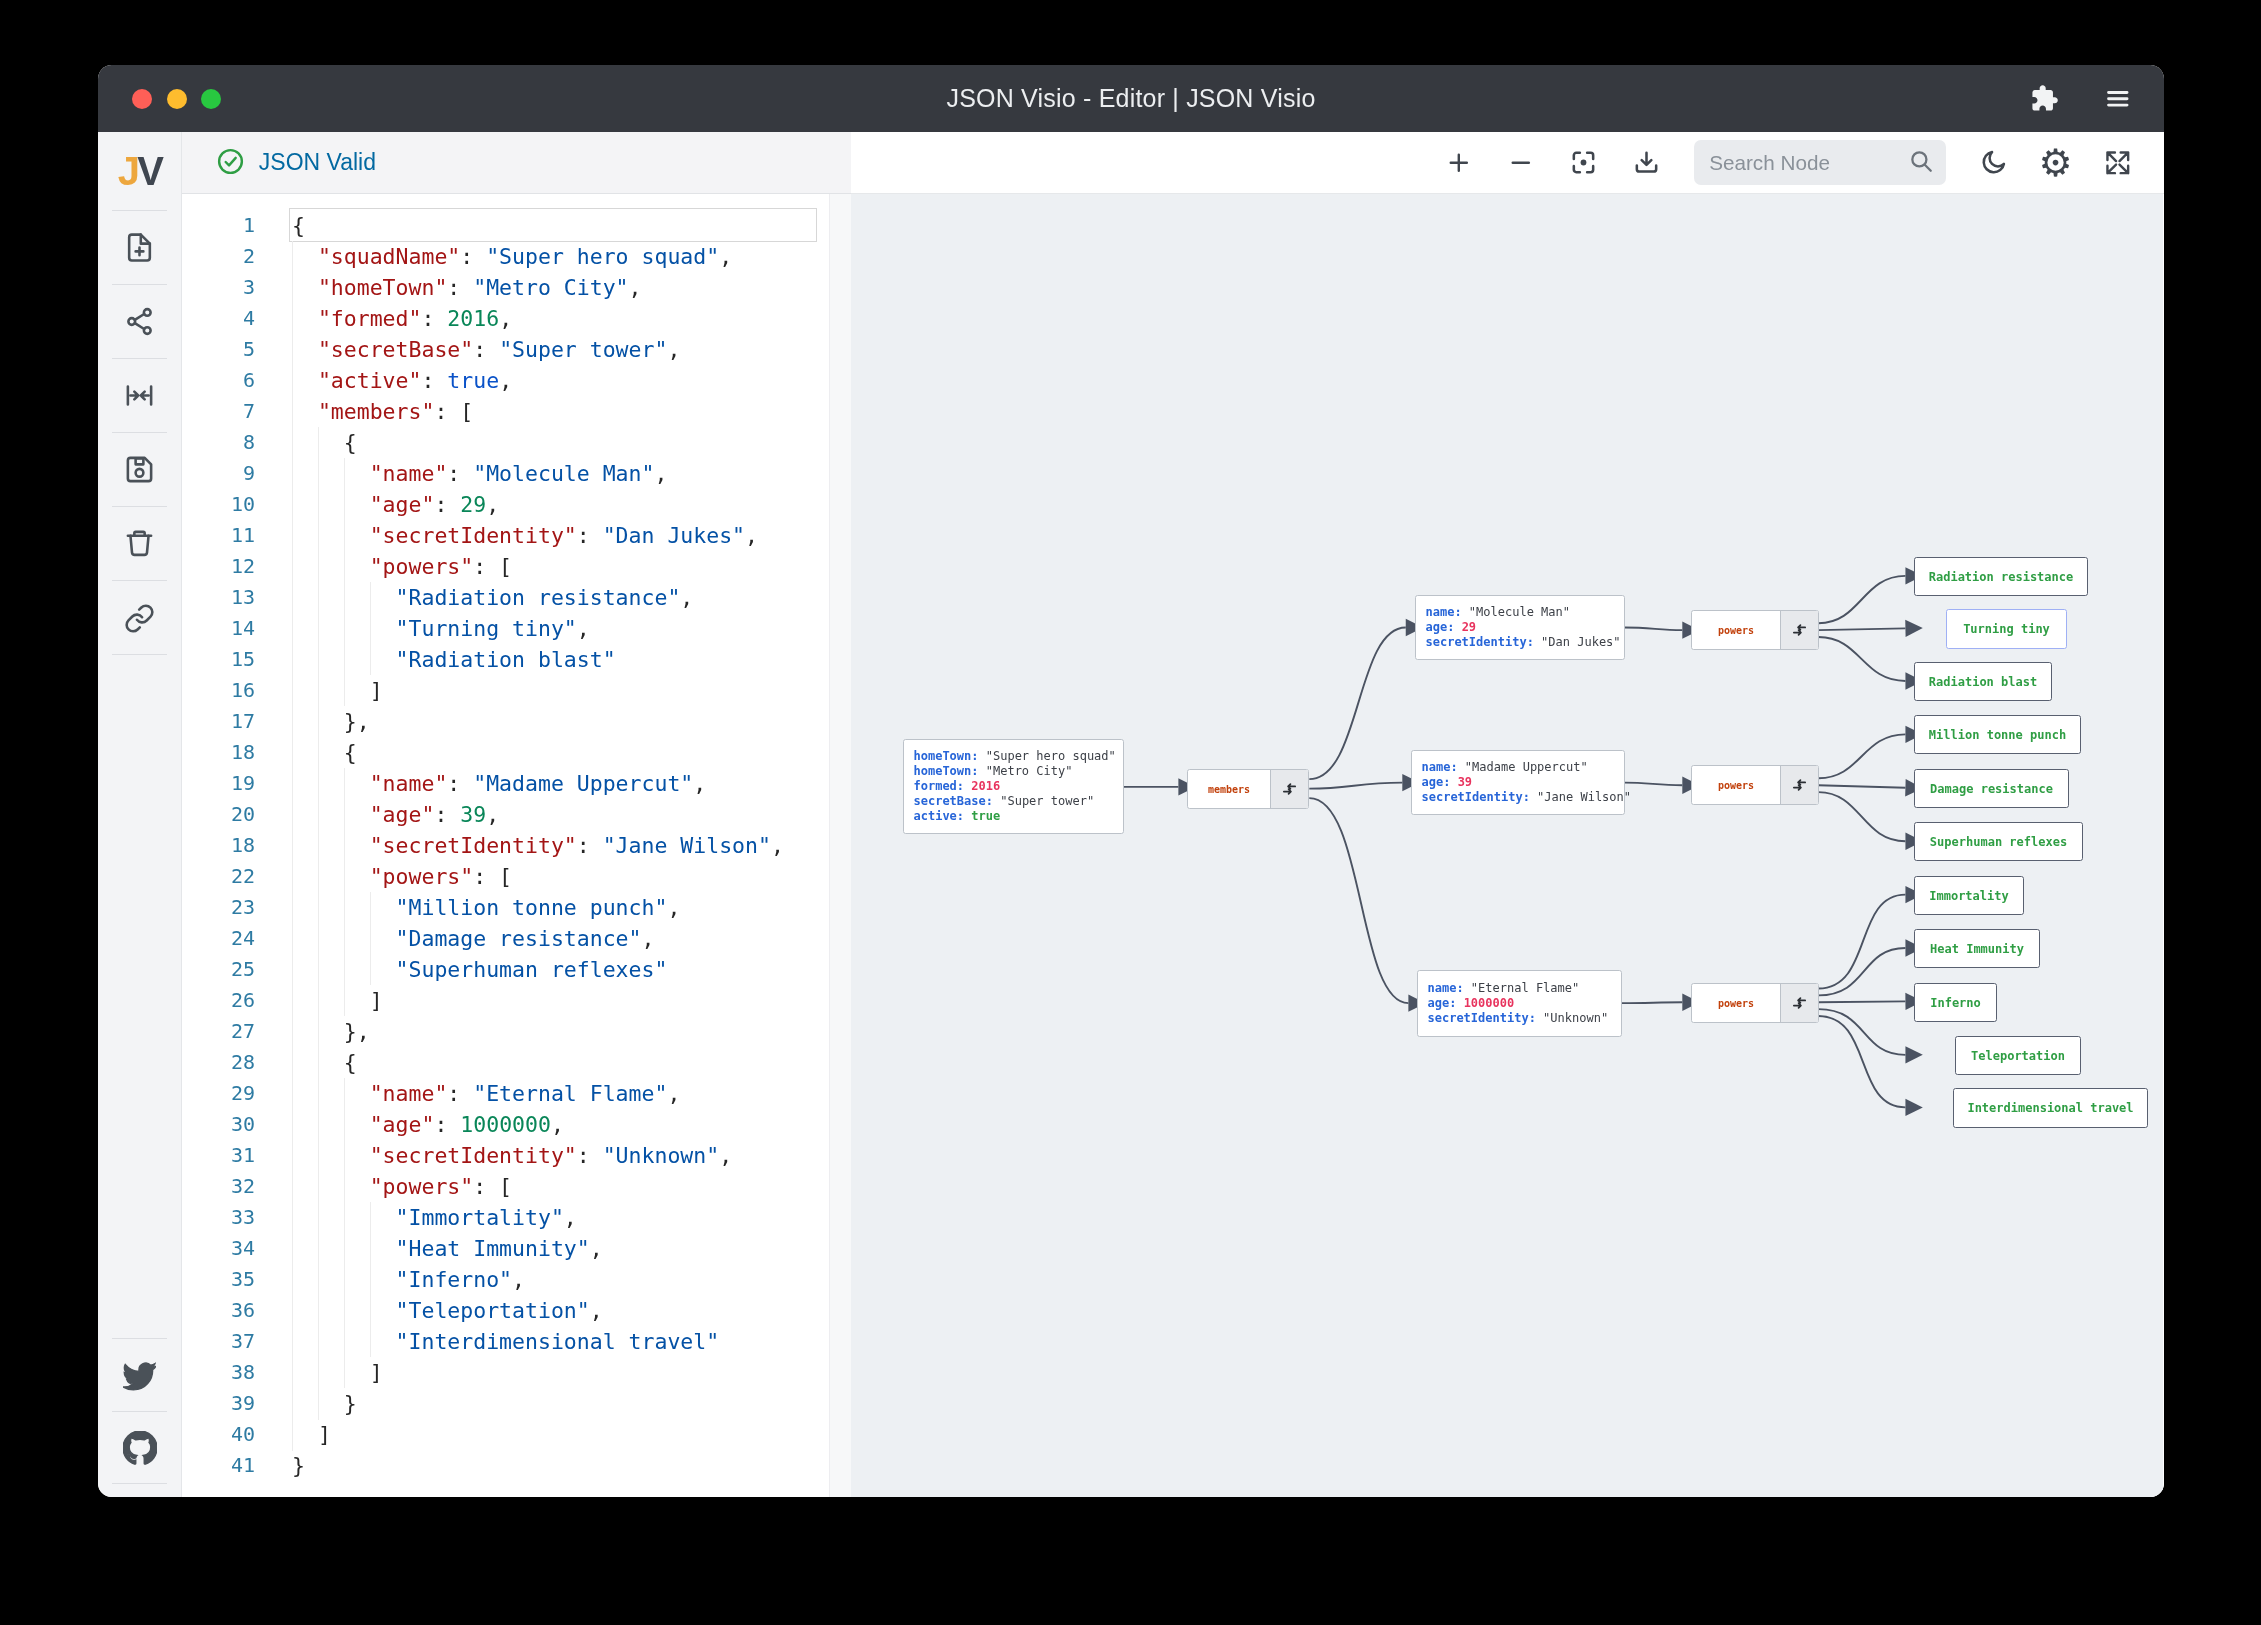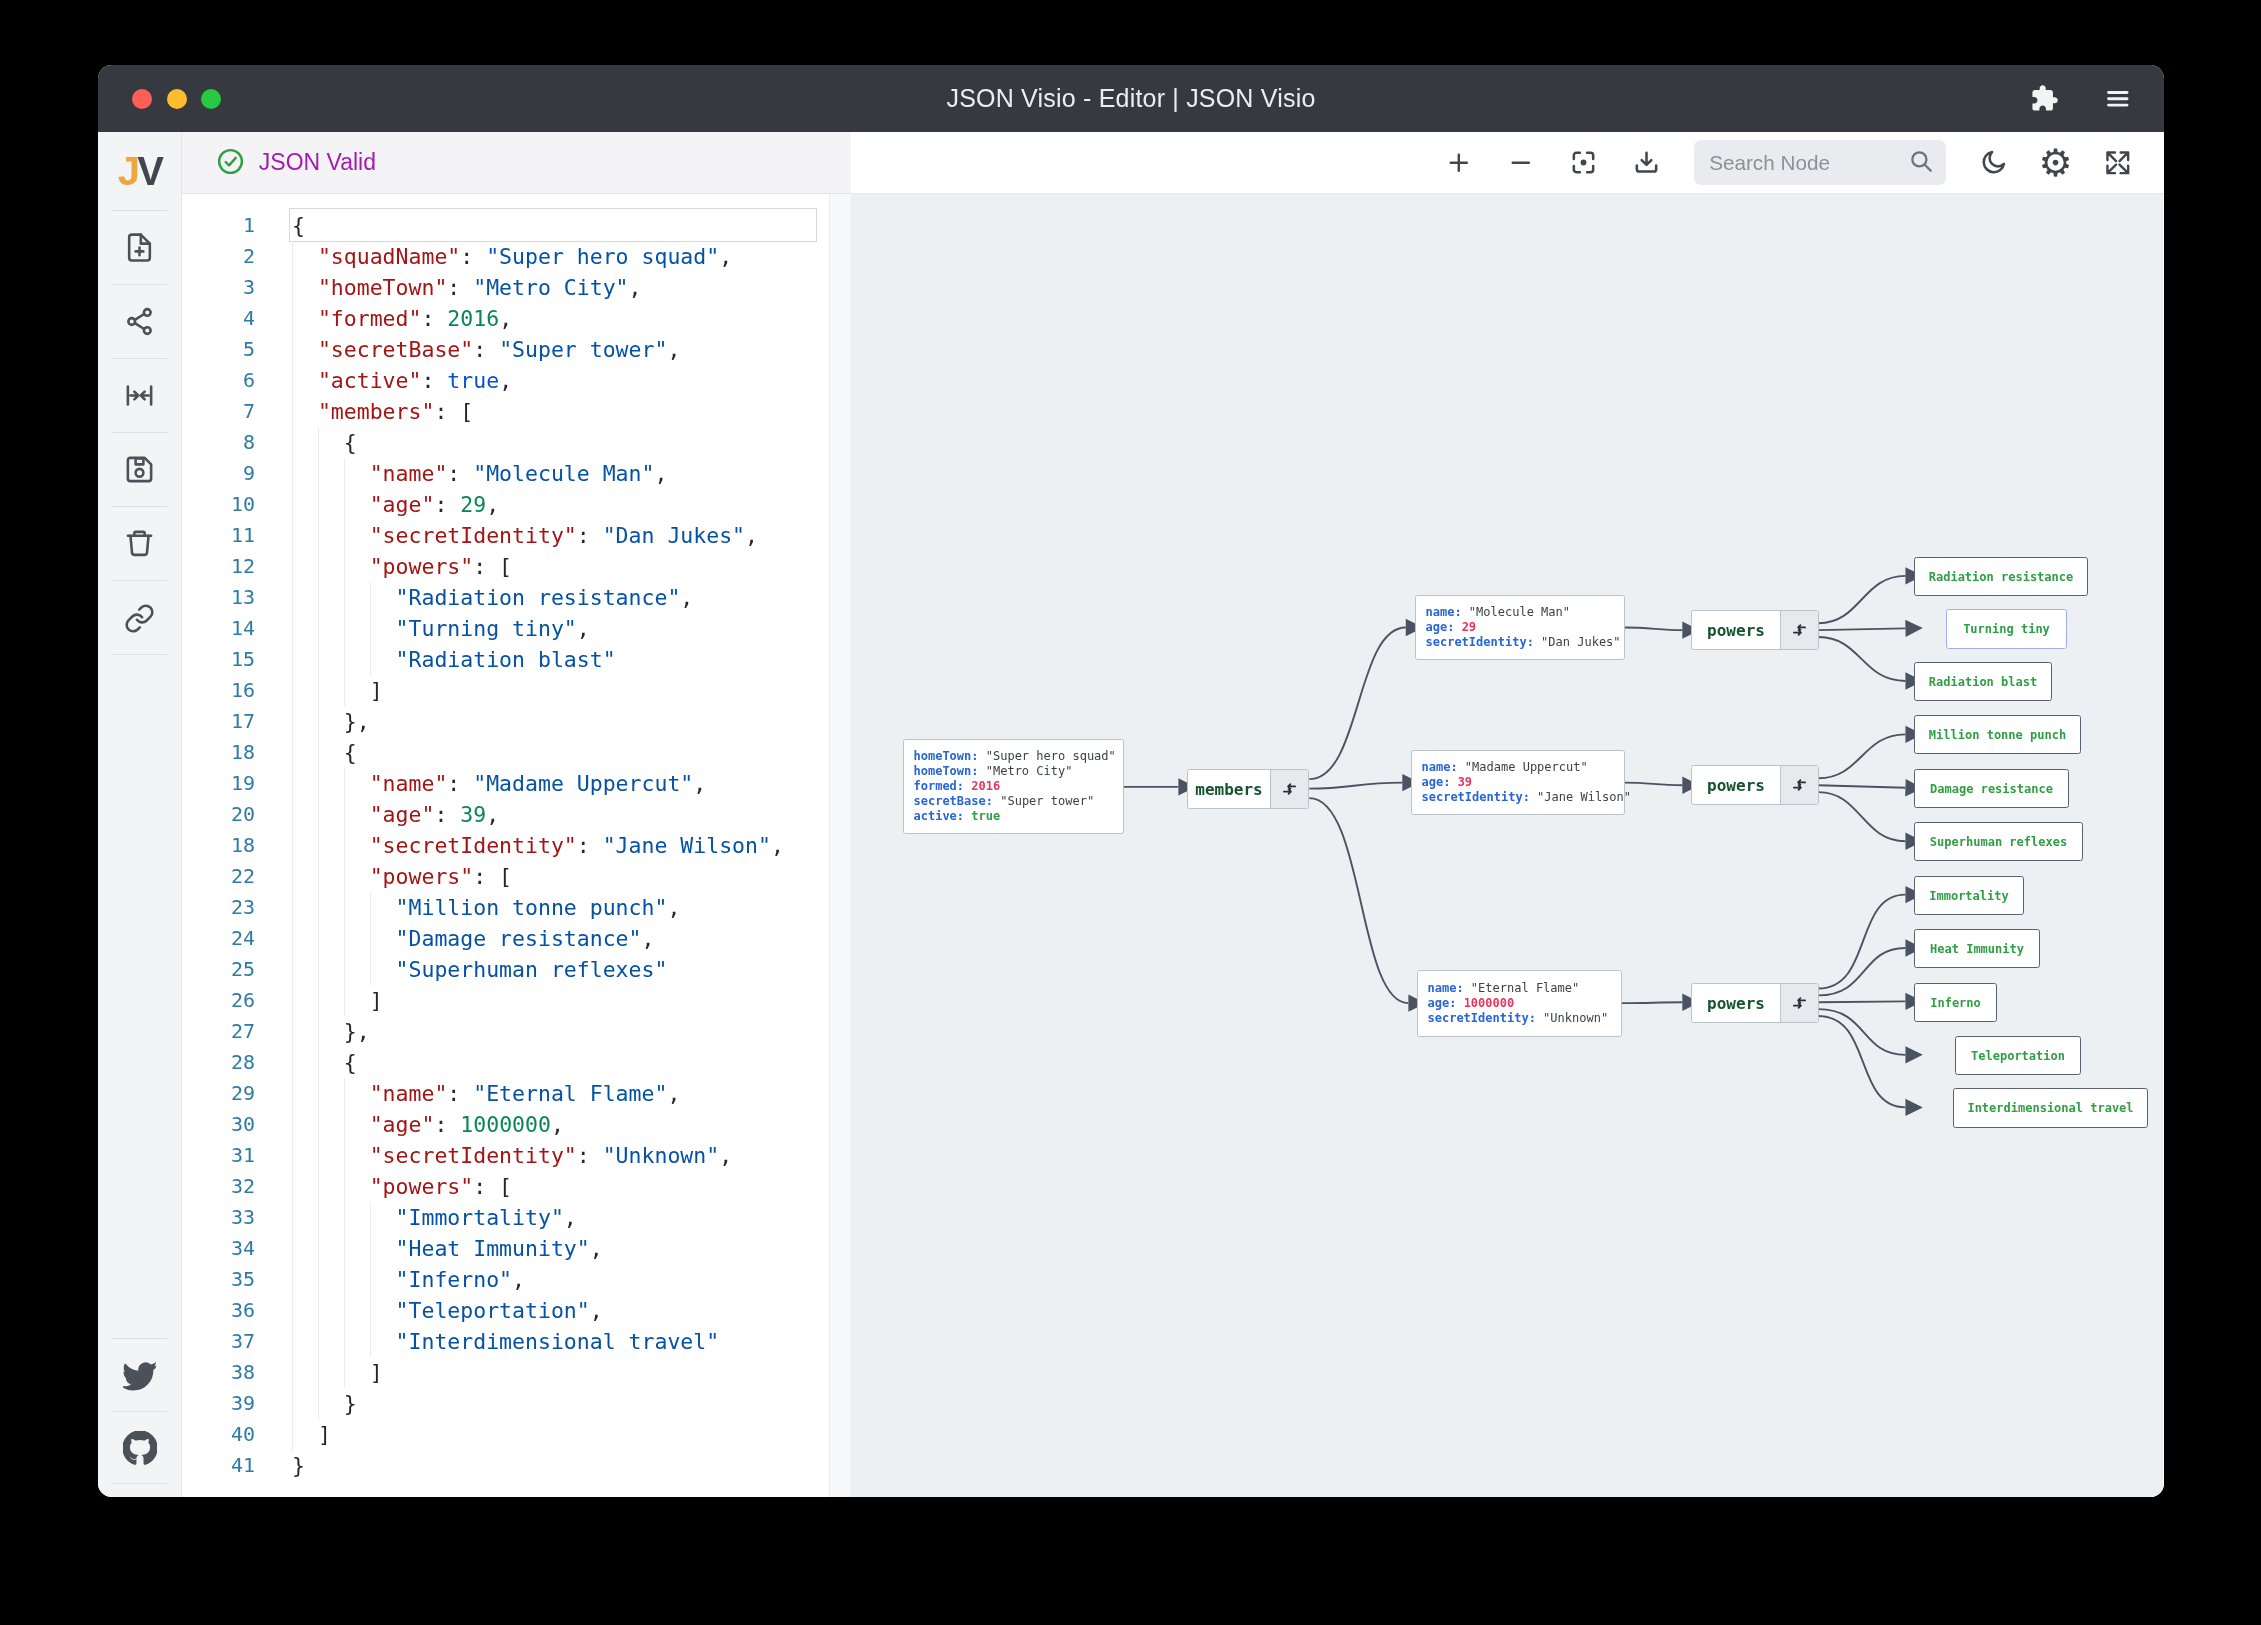--- a/index.html
+++ b/index.html
@@ -24,21 +24,21 @@
           font-weight:700; font-size:40px; letter-spacing:-2.6px; font-family:"Liberation Sans",sans-serif; }
   .logo .j { color:#eda73e; } .logo .v { color:#3f4650; }
   .side-item { position:absolute; left:0; width:83px; height:71px; display:flex; align-items:center; justify-content:center; cursor:pointer; }
   .side-div { position:absolute; left:13.8px; width:55px; height:0; border-top:1.7px solid #dcdee2; }
   .side-item svg { stroke:#4a5158; }
 
   
   .editor { position:absolute; left:84px; top:67px; width:669px; bottom:0; background:#fff; }
   .ed-header { position:absolute; left:0; top:0; width:100%; height:62px; background:#f4f4f6; border-bottom:1.7px solid #e1e3e6;
                display:flex; align-items:center; padding-left:34px; gap:13.8px; }
-  .ed-status { color:#a21caf; font-size:23px; font-weight:500; }
+  .ed-status { color:#0369a1; font-size:23px; font-weight:500; }
   .scroller { position:absolute; left:0; top:62px; width:100%; bottom:0; overflow:hidden; background:#fff; }
   .gutter { position:absolute; left:0; top:0; width:102px; padding-top:15.5px; text-align:right; }
   .gutter div { height:31px; line-height:31px; padding-right:29px; color:#2e7ba3; font-family:"DejaVu Sans Mono",monospace; font-size:20px; }
   .code-layer { position:absolute; left:0; top:0; right:0; bottom:0; padding-top:15.5px; }
   .cl { height:31px; line-height:31px; padding-left:110px; white-space:pre; font-family:"DejaVu Sans Mono",monospace; font-size:21.5px; color:#262626; position:relative; z-index:2; }
   .tok-k { color:#a31515; } .tok-s { color:#0451a5; } .tok-n { color:#098658; } .tok-b { color:#0a52c8; }
   .guide { position:absolute; width:0; border-left:1.7px solid #ececec; z-index:1; }
   .active-line { position:absolute; left:107px; right:34px; top:13.8px; height:34px; border:1.7px solid #d7d7d7; background:#fff; z-index:0; }
   .ed-strip { position:absolute; right:0; top:62px; bottom:0; width:22.4px; background:#f7f8f9; border-left:0.9px solid #ededf0; }
 
@@ -54,21 +54,21 @@
   .gear-glyph { font-size:38px; color:#3f454d; line-height:1; }
 
   .canvas { position:absolute; left:0; top:62px; width:1312px; height:1303px; background:#edf0f3; overflow:hidden; }
   .canvas svg.edges { position:absolute; left:0; top:0; }
   .node { position:absolute; background:#fff; border:1.7px solid #bcc2c9; border-radius:2.6px; font-family:"DejaVu Sans Mono",monospace; cursor:pointer; }
   .node.obj { display:flex; flex-direction:column; justify-content:center; padding:3.4px 9.5px; }
   .node .row { font-size:12px; line-height:15px; white-space:pre; color:#3d4148; }
   .row .k { color:#2765d8; font-weight:700; } .row .vs { color:#3d4148; }
   .row .vn { color:#e8345e; font-weight:700; } .row .vb { color:#2f9e44; font-weight:700; }
   .node.parent { display:flex; padding:0; }
-  .parent .lbl { flex:1; display:flex; align-items:center; justify-content:center; color:#14532d; font-weight:700; font-size:16px; }
+  .parent .lbl { flex:1; display:flex; align-items:center; justify-content:center; color:#c2410c; font-weight:700; font-size:10px; }
   .parent .clp { width:38px; border-left:1.7px solid #bcc2c9; background:#e7e9ec; display:flex; align-items:center; justify-content:center; cursor:pointer; }
   .node.leaf { display:flex; align-items:center; justify-content:center; border-color:#596070; color:#2f9e44; font-weight:700; font-size:12px; white-space:pre; }
   .node.leaf.sel { border-color:#9fb0f5;margin-left:32px; }
 </style>
 </head>
 <body>
 
 <div class="window">
 
   <div class="titlebar">

